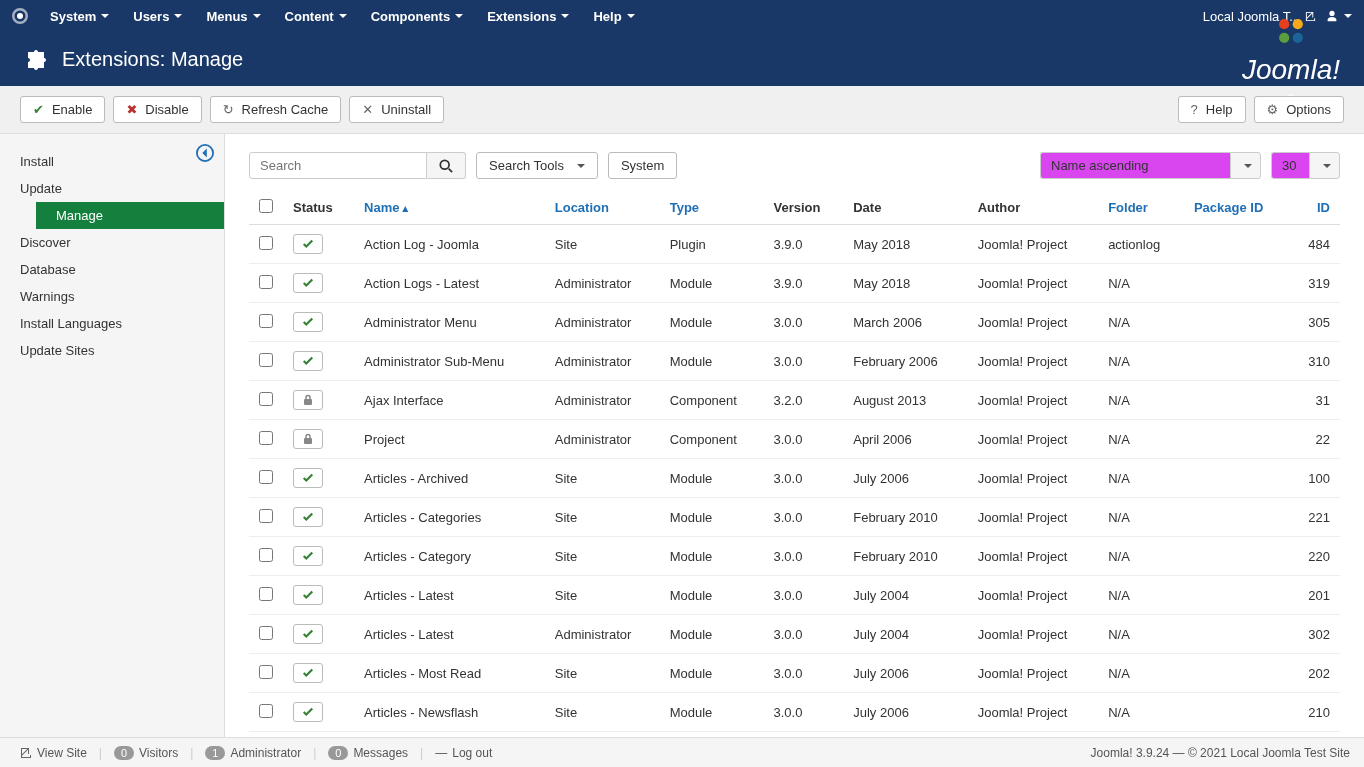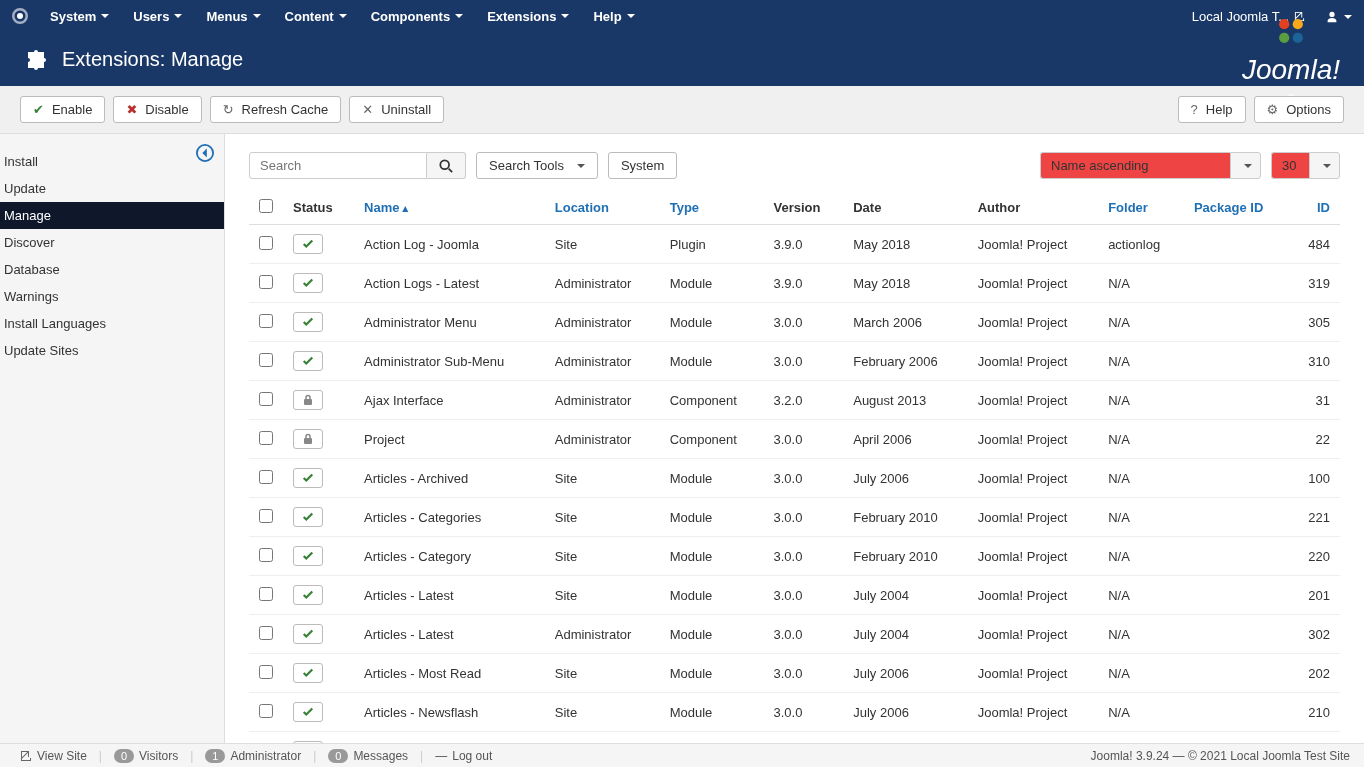--- a/index.html
+++ b/index.html
@@ -3,21 +3,21 @@
 <meta charset="utf-8">
 <style>
 * { margin: 0; padding: 0; box-sizing: border-box; }
 body { font-family: -apple-system, BlinkMacSystemFont, "Segoe UI", Helvetica, Arial, sans-serif; font-size: 13px; color: #333; background: #fff; }
 
 
 .topnav { background: #1a3867; height: 32px; display: flex; align-items: center; padding: 0 12px; color: #fff; }
 .topnav .joomla-icon { margin-right: 10px; }
 .topnav .menu { display: flex; flex: 1; gap: 0; font-weight: bold; }
 .topnav .menu-item { padding: 0 12px; height: 32px; display: flex; align-items: center; cursor: pointer; color: #fff; }
-.topnav .right { display: flex; align-items: flex-end; color: #fff; gap: 20px; }
+.topnav .right { display: flex; align-items: flex-start; color: #fff; gap: 9px; }
 .caret { display: inline-block; margin-left: 5px; width: 0; height: 0; border-left: 4px solid transparent; border-right: 4px solid transparent; border-top: 4px solid #fff; vertical-align: middle; }
 
 
 .header { background: #1a3867; color: #fff; height: 54px; display: flex; align-items: center; padding: 0 24px; justify-content: space-between; }
 .header .title { display: flex; align-items: center; font-size: 20px; font-weight: 400; gap: 14px; }
 .header .logo { font-size: 28px; font-style: italic; font-weight: 400; display: flex; align-items: center; gap: 6px; flex-direction: column; }
 
 
 .toolbar { background: #f0f0f0; padding: 10px 20px; border-bottom: 1px solid #ddd; display: flex; justify-content: space-between; }
 .btn-group-left { display: flex; gap: 8px; }
@@ -25,48 +25,48 @@
 .btn { background: #fff; border: 1px solid #bbb; border-radius: 3px; padding: 5px 12px; font-size: 13px; cursor: pointer; display: inline-flex; align-items: center; gap: 8px; color: #333; }
 .icon-green { color: #378137; }
 .icon-red { color: #b8312f; }
 .icon-gray { color: #666; }
 
 
 .main { display: flex; }
 .sidebar { width: 225px; background: #f5f5f5; min-height: calc(100vh - 32px - 54px - 48px - 30px); border-right: 1px solid #ddd; position: relative; padding-top: 14px; }
 .sidebar .collapse-btn { position: absolute; right: 10px; top: 10px; color: #1f6fb5; cursor: pointer; }
 .sidebar ul { list-style: none; }
-.sidebar li { padding: 6px 4px; cursor: pointer; color: #333; font-size: 13px; }
-.sidebar li.active { background: #0f172a; color: #fff; }
+.sidebar li { padding: 6px 20px; cursor: pointer; color: #333; font-size: 13px; }
+.sidebar li.active { background: #15803d; color: #fff; margin-left: 36px; }
 
 .content { flex: 1; padding: 18px 24px; }
 .filters { display: flex; justify-content: space-between; margin-bottom: 12px; }
 .filters-left { display: flex; gap: 10px; }
 .filters-right { display: flex; gap: 10px; }
 .search-grp { display: flex; }
 .search-input { border: 1px solid #ccc; border-radius: 3px 0 0 3px; padding: 5px 10px; width: 178px; font-size: 13px; }
 .search-btn { border: 1px solid #ccc; border-left: none; border-radius: 0 3px 3px 0; background: #f5f5f5; padding: 0 12px; cursor: pointer; }
 .select-grp { display: flex; }
-.select-main { border: 1px solid #ccc; border-radius: 3px 0 0 3px; border-right: none; padding: 5px 10px; background: #ef4444; font-size: 13px; min-width: 190px; }
+.select-main { border: 1px solid #ccc; border-radius: 3px 0 0 3px; border-right: none; padding: 5px 10px; background: #d946ef; font-size: 13px; min-width: 190px; }
 .select-drop { border: 1px solid #ccc; border-radius: 0 3px 3px 0; background: #f5f5f5; padding: 0 8px; cursor: pointer; display: flex; align-items: center; }
 .select-small .select-main { min-width: 38px; }
 
 table { width: 100%; border-collapse: collapse; font-size: 13px; }
 thead th { text-align: left; padding: 8px 10px; font-weight: 600; color: #333; border-bottom: 1px solid #ddd; white-space: nowrap; }
 thead th.sortable { color: #1f6fb5; cursor: pointer; }
 thead th.id { text-align: right; }
 tbody td { padding: 9px 10px; border-bottom: 1px solid #eee; vertical-align: middle; }
 tbody td.id { text-align: right; }
 .chk { width: 14px; height: 14px; }
 .status-btn { border: 1px solid #bbb; border-radius: 3px; padding: 3px 8px; background: #fff; cursor: pointer; display: inline-flex; }
 .status-btn.locked { color: #888; }
 .sort-asc::after { content: "▴"; margin-left: 3px; font-size: 11px; }
 
 
-.footer { position: fixed; bottom: 0; left: 0; right: 0; background: #f5f5f5; border-top: 1px solid #ddd; height: 24px; display: flex; align-items: center; padding: 0 14px; justify-content: space-between; font-size: 12px; color: #555; }
+.footer { position: fixed; bottom: 0; left: 0; right: 0; background: #f5f5f5; border-top: 1px solid #ddd; height: 30px; display: flex; align-items: center; padding: 0 14px; justify-content: space-between; font-size: 12px; color: #555; }
 .footer-left { display: flex; align-items: center; gap: 6px; }
 .footer-item { display: flex; align-items: center; gap: 5px; padding: 0 6px; cursor: pointer; }
 .badge { background: #999; color: #fff; border-radius: 10px; padding: 1px 7px; font-size: 11px; }
 .footer-sep { color: #ccc; }
 
 svg { display: block; }
 </style>
 </head>
 <body>
 

